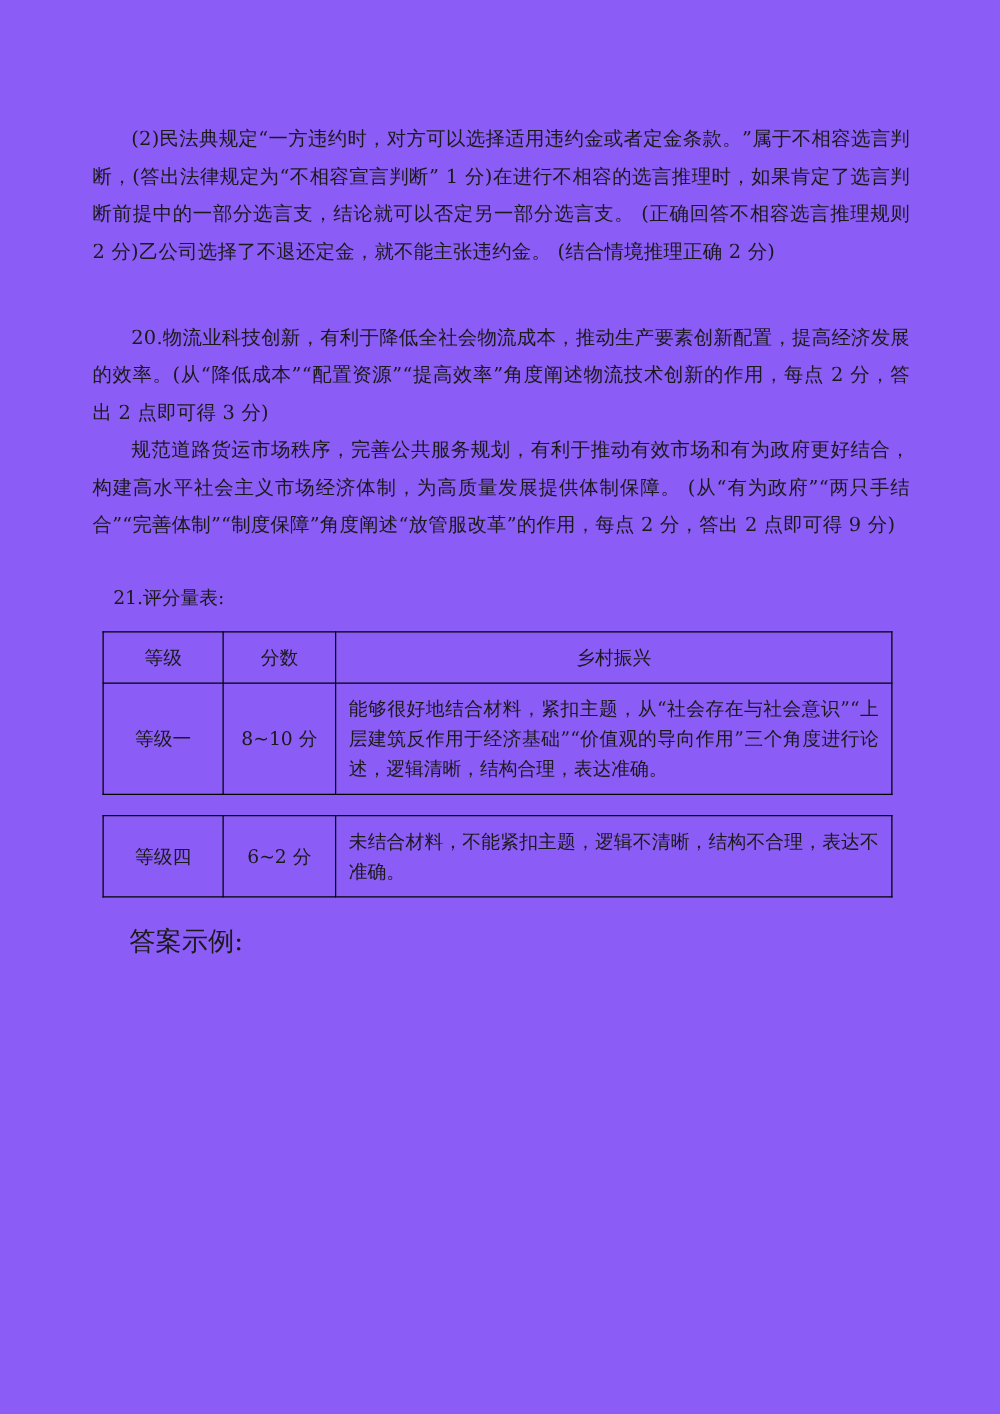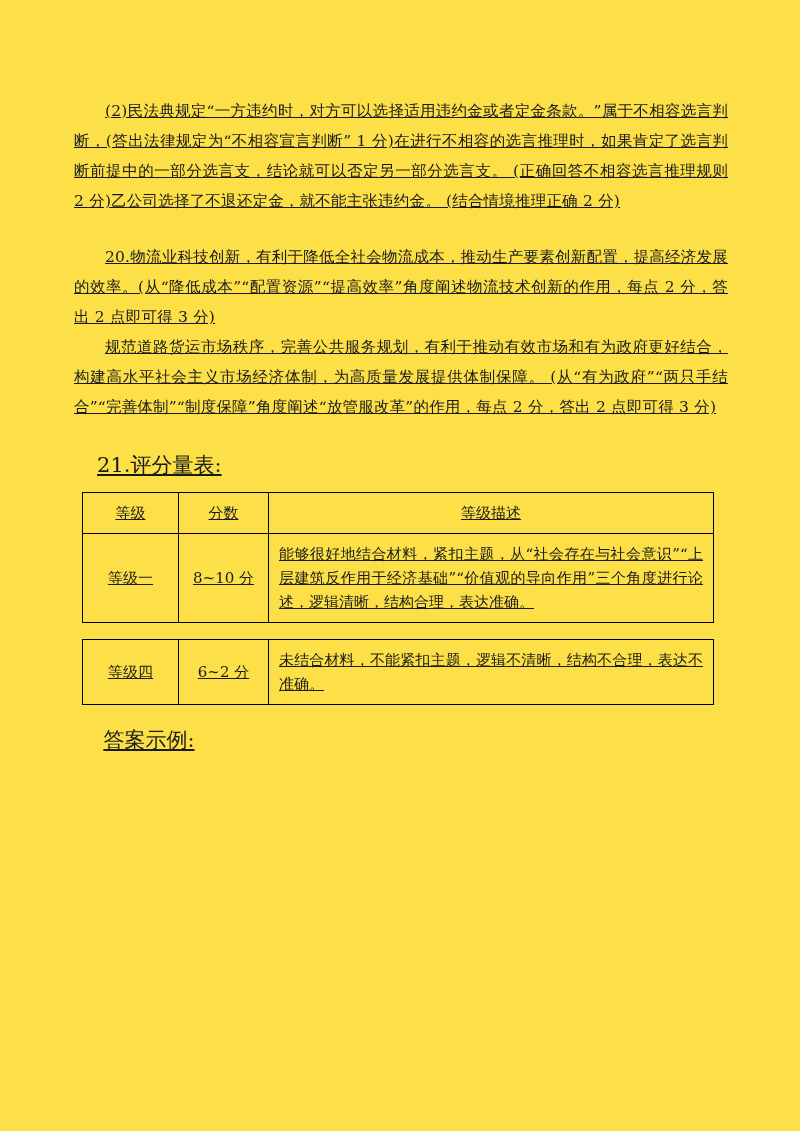--- a/index.html
+++ b/index.html
@@ -5,36 +5,35 @@
   html,body{margin:0;padding:0;}
   body{
     width:800px;height:1131px;background:#ffffff;color:#1a1a1a;
     font-family:"DejaVu Serif","Liberation Serif",serif;
     -webkit-font-smoothing:antialiased;
   }
   .page{
     box-sizing:border-box;
     width:800px;height:1131px;
     padding:96px 72px 0 74px;
-    background:#fde047;
+    background:#8b5cf6;
     overflow:hidden;
-    text-decoration:underline;
   }
   .para{
     margin:0;
     font-size:15.5px;
     line-height:30px;
     text-align:justify;
     text-indent:2em;
     letter-spacing:0.2px;
   }
-  .gap-top{margin-top:26px;}
+  .gap-top{margin-top:39px;}
   .table-title{
     margin:28px 0 12px 0;
-    font-size:21px;
+    font-size:15px;
     line-height:30px;
     text-indent:1.1em;
   }
   table.rubric{
     border-collapse:collapse;
     table-layout:fixed;
     width:632px;
     margin-left:8px;
     font-size:15px;
   }
@@ -67,35 +66,35 @@
   }
 </style>
 </head>
 <body>
 
 <div class="page">
 
   <p class="para">(2)民法典规定“一方违约时，对方可以选择适用违约金或者定金条款。”属于不相容选言判断，(答出法律规定为“不相容宣言判断” 1 分)在进行不相容的选言推理时，如果肯定了选言判断前提中的一部分选言支，结论就可以否定另一部分选言支。 (正确回答不相容选言推理规则 2 分)乙公司选择了不退还定金，就不能主张违约金。 (结合情境推理正确 2 分)</p>
 
   <p class="para gap-top">20.物流业科技创新，有利于降低全社会物流成本，推动生产要素创新配置，提高经济发展的效率。(从“降低成本”“配置资源”“提高效率”角度阐述物流技术创新的作用，每点 2 分，答出 2 点即可得 3 分)</p>
-  <p class="para">规范道路货运市场秩序，完善公共服务规划，有利于推动有效市场和有为政府更好结合，构建高水平社会主义市场经济体制，为高质量发展提供体制保障。 (从“有为政府”“两只手结合”“完善体制”“制度保障”角度阐述“放管服改革”的作用，每点 2 分，答出 2 点即可得 3 分)</p>
+  <p class="para">规范道路货运市场秩序，完善公共服务规划，有利于推动有效市场和有为政府更好结合，构建高水平社会主义市场经济体制，为高质量发展提供体制保障。 (从“有为政府”“两只手结合”“完善体制”“制度保障”角度阐述“放管服改革”的作用，每点 2 分，答出 2 点即可得 9 分)</p>
 
   <p class="table-title">21.评分量表:</p>
 
   <table class="rubric">
     <colgroup>
       <col class="col-grade">
         <col class="col-score">
         <col>
     </colgroup>
     <tbody>
         <tr>
       <th>等级</th>
       <th>分数</th>
-      <th>等级描述</th>
+      <th>乡村振兴</th>
     </tr>
     <tr>
       <td class="c">等级一</td>
       <td class="c">8~10 分</td>
       <td class="d">能够很好地结合材料，紧扣主题，从“社会存在与社会意识”“上层建筑反作用于经济基础”“价值观的导向作用”三个角度进行论述，逻辑清晰，结构合理，表达准确。</td>
     </tr>
   </tbody>
     </table>
 
   <table class="rubric t2">

